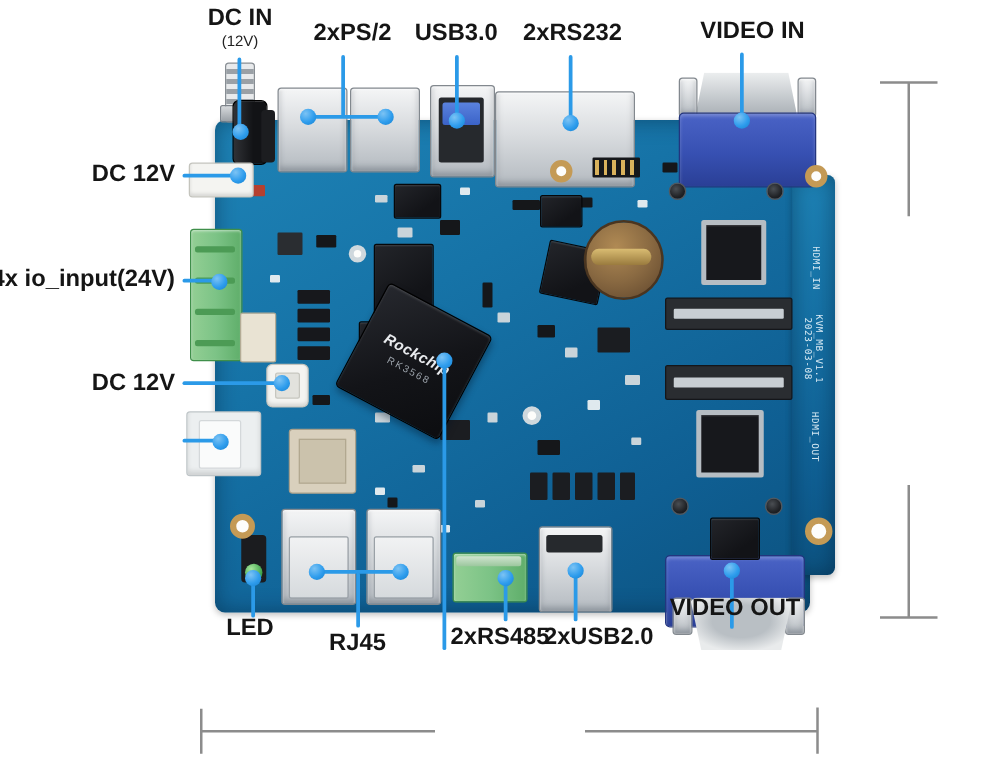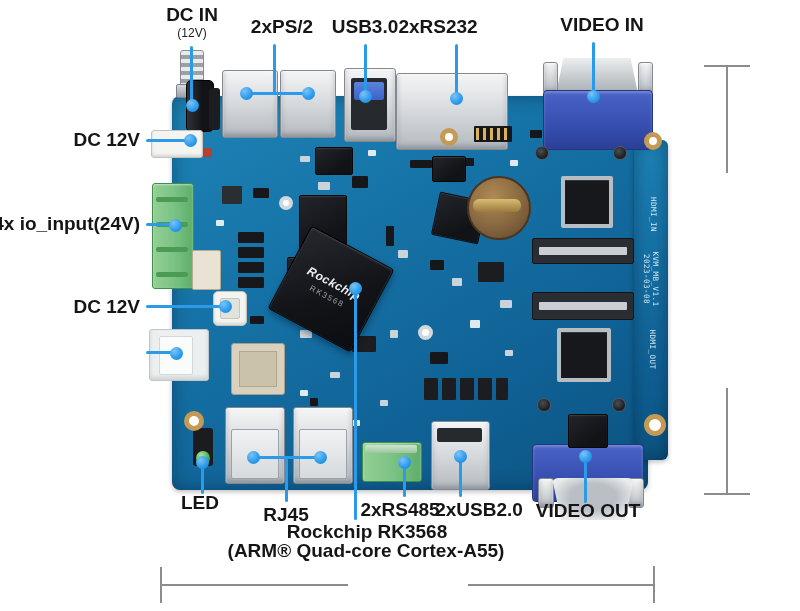--- a/index.html
+++ b/index.html
@@ -257,34 +257,32 @@
 
   <div class="cline" style="left:584px;top:460px;width:3px;height:43px;"></div>
   <div class="cdot" style="left:579px;top:450px;"></div>
 
   <div class="lbl center" style="left:192px;top:4px;">DC IN</div>
   <div class="lbl-sub" style="left:192px;top:26px;">(12V)</div>
   <div class="lbl center" style="left:282px;top:16px;">
     <span>2xPS</span><span style="font-weight:900;">/2</span>
   </div>
   <div class="lbl center" style="left:365px;top:16px;">USB3.0</div>
-  <div class="lbl center" style="left:438px;top:16px;">2xRS232</div>
+  <div class="lbl center" style="left:458px;top:16px;">2xRS232</div>
   <div class="lbl center" style="left:602px;top:14px;">VIDEO IN</div>
 
   <div class="lbl rightal" style="right:660px;top:129px;">DC 12V</div>
   <div class="lbl rightal" style="right:660px;top:213px;">4x io_input(24V)</div>
   <div class="lbl rightal" style="right:660px;top:296px;">DC 12V</div>
 
   <div class="lbl center" style="left:200px;top:492px;">LED</div>
   <div class="lbl center" style="left:286px;top:504px;">RJ45</div>
   <div class="lbl center" style="left:400px;top:499px;">2xRS485</div>
   <div class="lbl center" style="left:479px;top:499px;">2xUSB2.0</div>
-  <div class="lbl center" style="left:588px;top:500px;">VIDEO OUT</div>
-  <div class="lbl center" style="left:367px;top:521px;">Rockchip RK3568</div>
-  <div class="lbl center" style="left:366px;top:540px;">(ARM® Quad-core Cortex-A55)</div>
+  <div class="lbl center" style="left:588px;top:476px;">VIDEO OUT</div>
 
   <div class="dline" style="left:704px;top:65px;width:46px;height:2px;"></div>
   <div class="dline" style="left:726px;top:66px;width:2px;height:107px;"></div>
   <div class="dline" style="left:726px;top:388px;width:2px;height:106px;"></div>
   <div class="dline" style="left:704px;top:493px;width:46px;height:2px;"></div>
 
   <div class="dline" style="left:160px;top:567px;width:2px;height:36px;"></div>
   <div class="dline" style="left:161px;top:584px;width:187px;height:2px;"></div>
   <div class="dline" style="left:468px;top:584px;width:186px;height:2px;"></div>
   <div class="dline" style="left:653px;top:566px;width:2px;height:37px;"></div>

